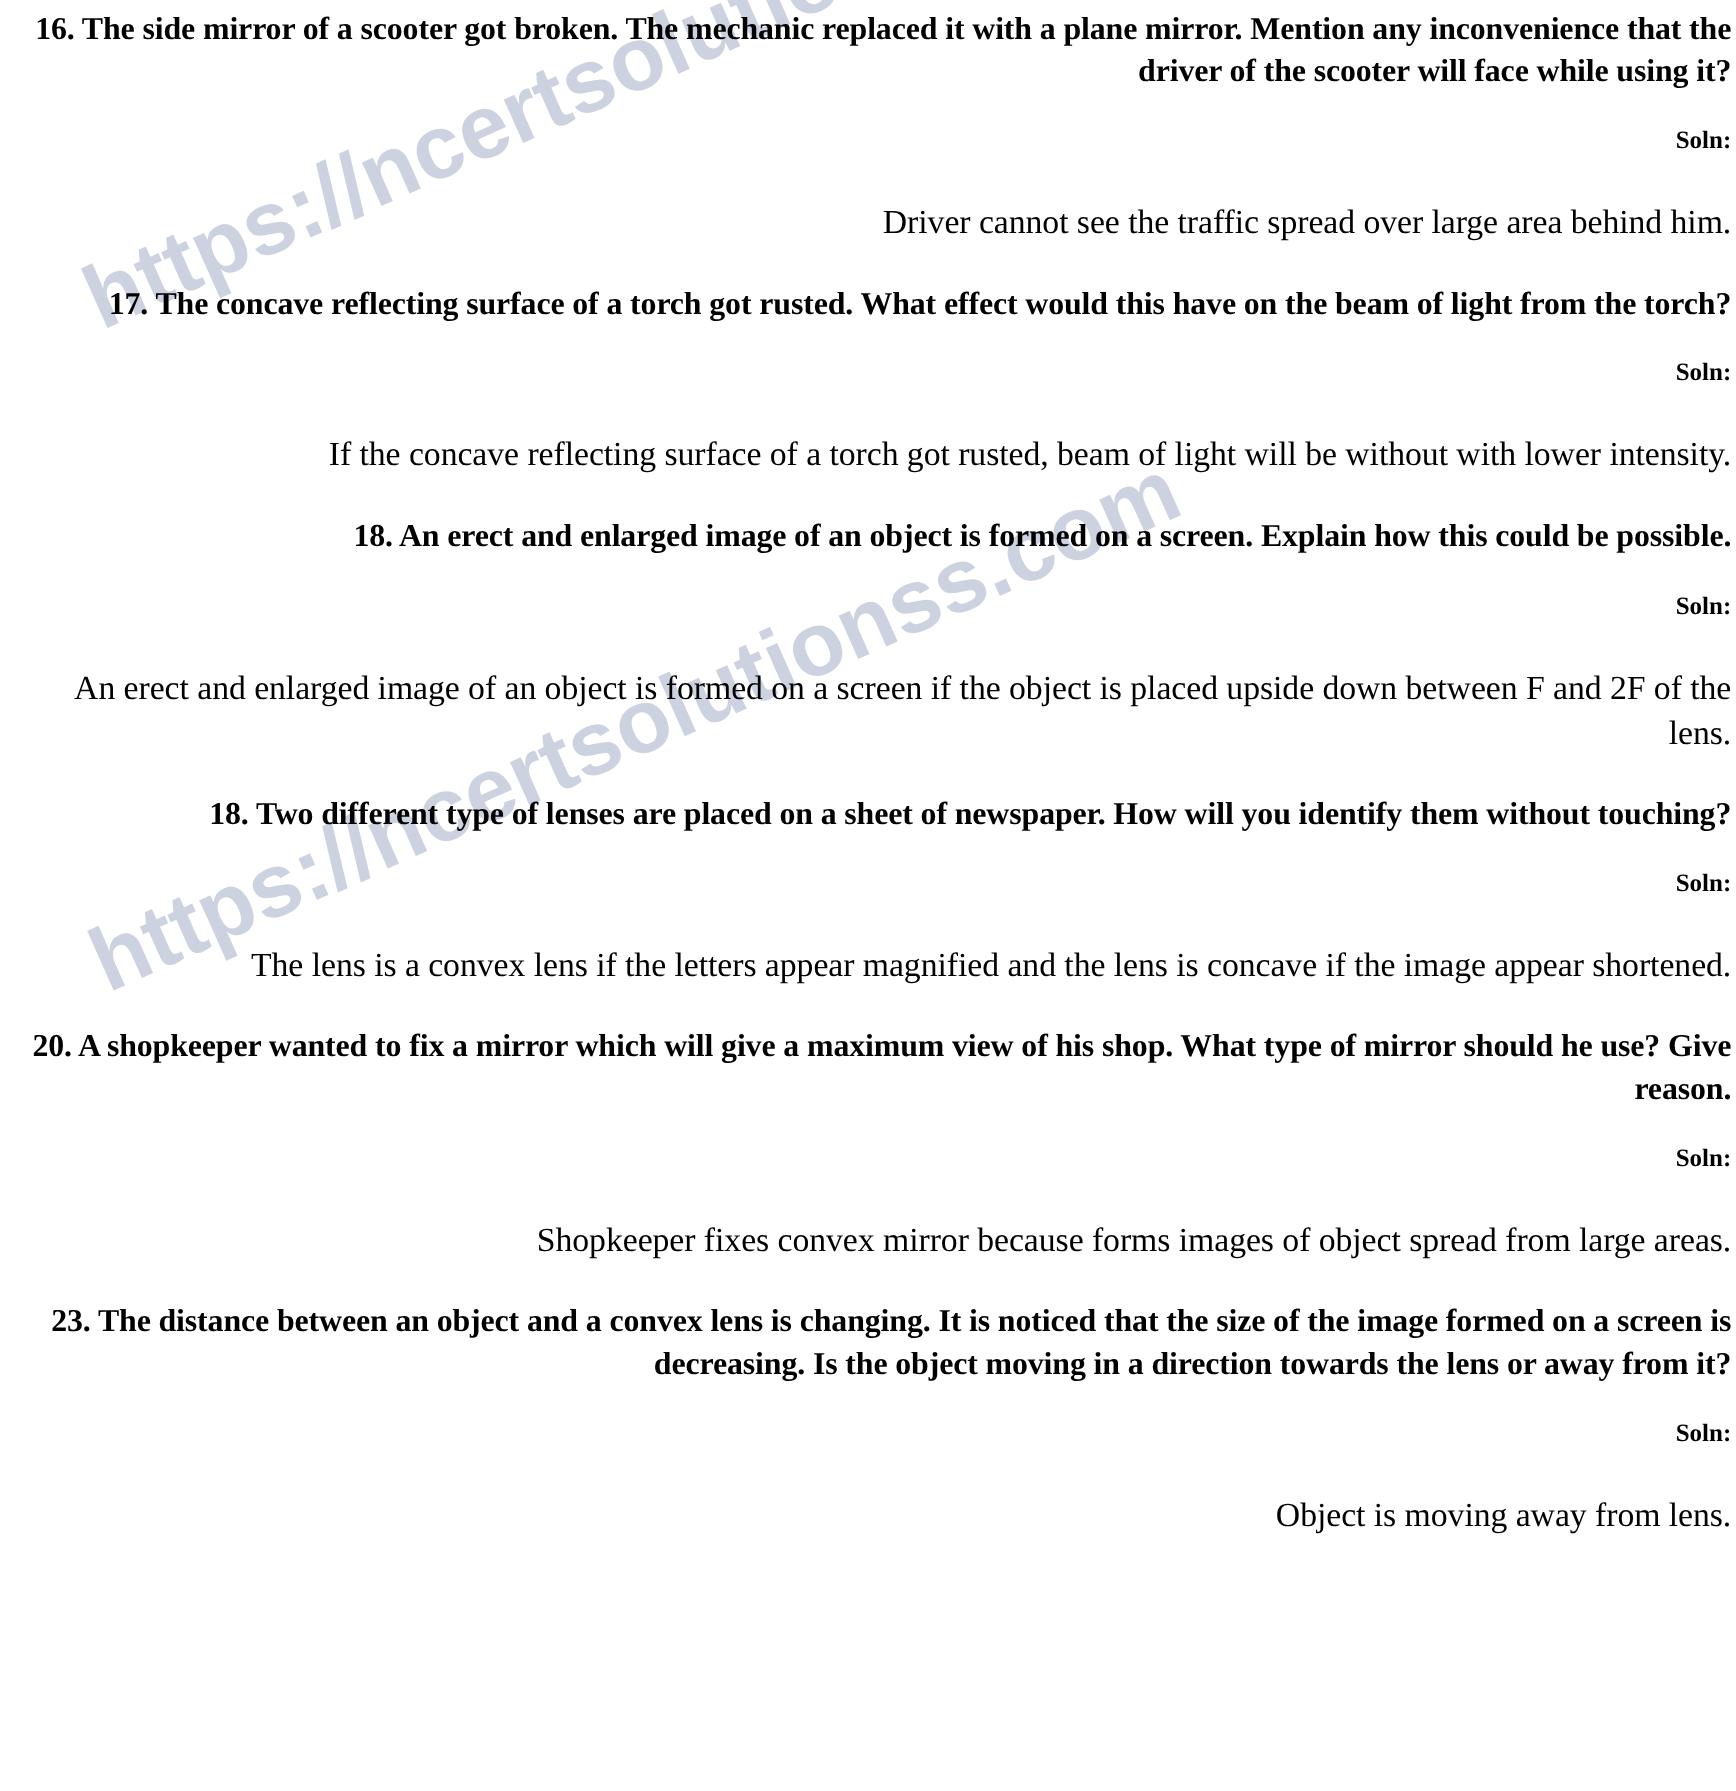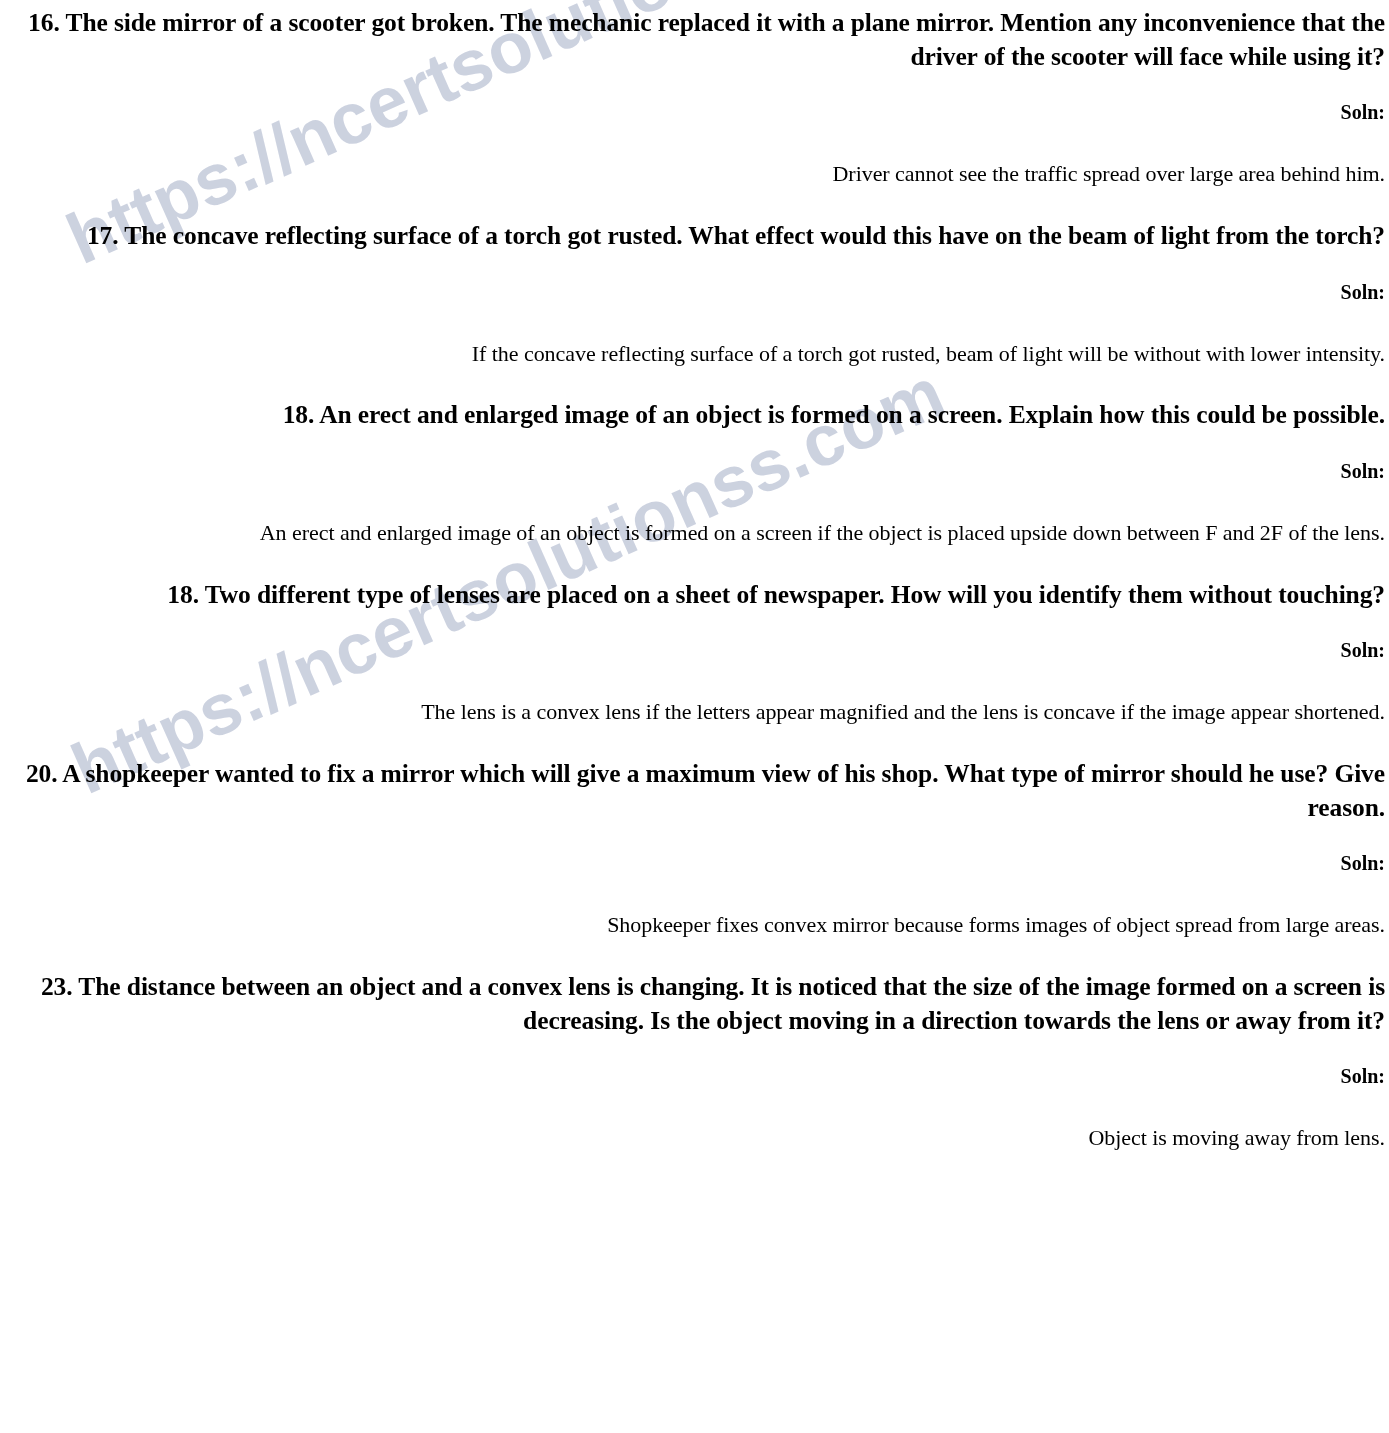--- a/index.html
+++ b/index.html
@@ -31,21 +31,21 @@
     letter-spacing: -0.1px;
   }
   .soln {
     font-weight: bold;
     font-size: 20px;
     line-height: 1.3;
     margin: 0 0 34px 0;
   }
   .ans {
     font-weight: normal;
-    font-size: 22px;
+    font-size: 27px;
     line-height: 1.35;
     margin: 0 0 30px 0;
     letter-spacing: -0.05px;
   }
   .ans.tight {
     margin-bottom: 30px;
   }
   .block {
     margin: 0;
     text-align: right;

